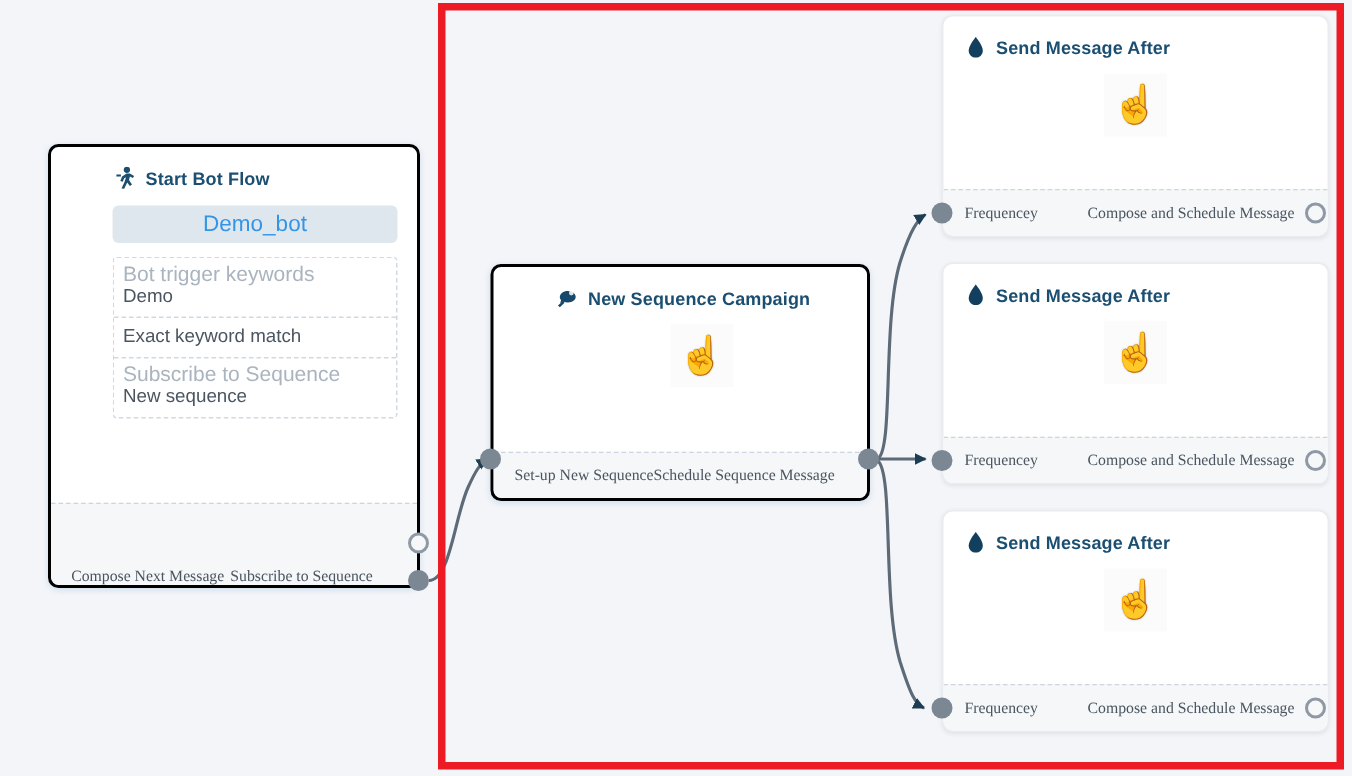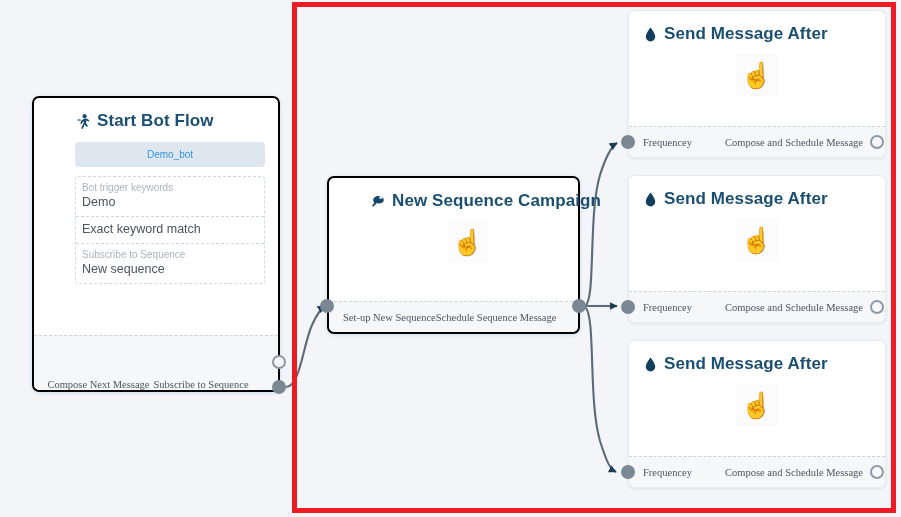--- a/index.html
+++ b/index.html
@@ -57,21 +57,21 @@
     border: 2px solid #000000;
     box-shadow: 0 1px 4px rgba(30,120,190,0.18);
     padding-left: 28px;
   }
   .node.plain {
     border: 1px solid #e9ecef;
     box-shadow: 0 1px 3px rgba(40,60,90,0.10);
   }
 
   .node-title {
-    font-size: 17px;
+    font-size: 12px;
     color: #1b4f72;
     font-weight: bold;
     letter-spacing: 0.1px;
     display: flex;
     align-items: center;
     gap: 6px;
     padding: 13px 0 0 14px;
     white-space: nowrap;
   }
   .node-title .tico {
@@ -82,40 +82,40 @@
     justify-content: center;
   }
 
   
   .bot-pill {
     margin: 11px 13px 0 13px;
     height: 25px;
     background: #dfe7ee;
     border-radius: 4px;
     color: #3494e6;
-    font-size: 10px;
+    font-size: 15px;
     display: flex;
     align-items: center;
     justify-content: center;
   }
 
   
   .fields {
     margin: 9px 13px 0 13px;
     border: 1px dashed #cfd9e4;
     border-radius: 3px;
     padding: 0;
   }
   .field {
     border-bottom: 1px dashed #cfd9e4;
     padding: 4px 6px 5px 6px;
   }
   .field:last-child { border-bottom: none; }
   .field-label {
-    font-size: 10px;
+    font-size: 14px;
     color: #aab4bf;
     line-height: 13px;
   }
   .field-value {
     font-size: 12.5px;
     color: #4a5560;
     line-height: 17px;
   }
 
   

